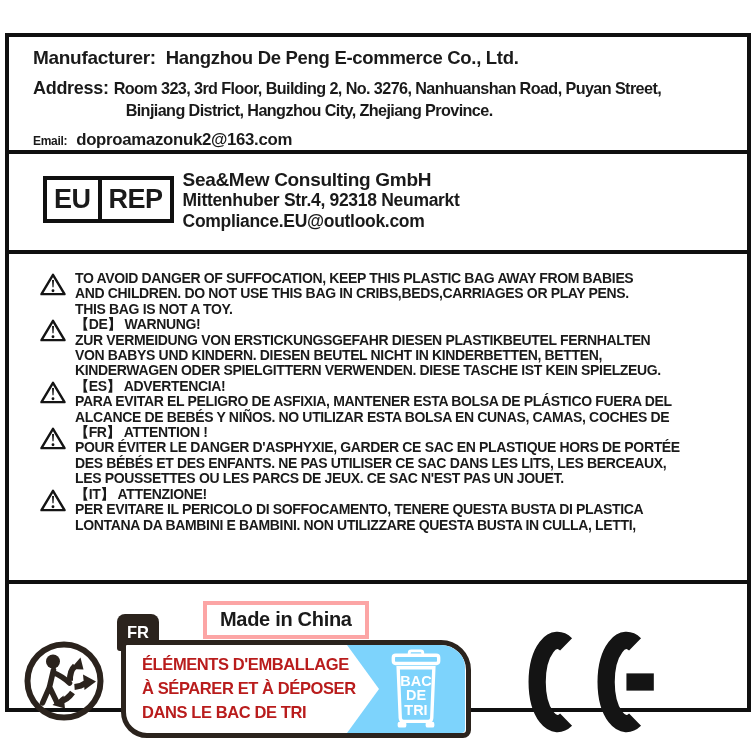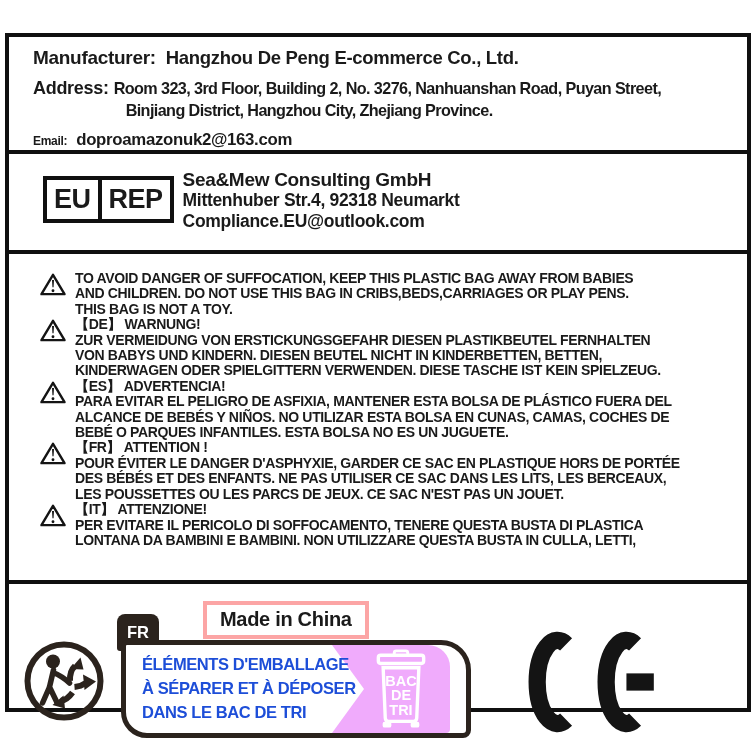--- a/index.html
+++ b/index.html
@@ -56,26 +56,26 @@
     position:absolute;left:108px;top:18px;width:42px;height:37px;
     background:#2b231d;border-radius:8px 8px 3px 3px;color:#fff;
     display:flex;align-items:center;justify-content:center;font-size:16.5px;
   }
   .banner{
     position:absolute;left:112px;top:44px;width:350px;height:98px;
     border:5px solid #2b231d;border-radius:6px 30px 8px 26px;
     box-sizing:border-box;background:#fff;overflow:hidden;
   }
   .banner-text{
-    position:absolute;left:16px;top:7px;color:#1d4ed8;
+    position:absolute;left:16px;top:7px;color:#b91c1c;
     font-size:16.5px;line-height:24px;letter-spacing:-0.4px;white-space:nowrap;
   }
   .banner-dark{
-    position:absolute;top:0;right:16px;width:118px;height:100%;
-    background:#f0abfc;border-radius:0 22px 4px 0;
+    position:absolute;top:0;right:1px;width:118px;height:100%;
+    background:#7dd3fc;border-radius:0 22px 4px 0;
   }
   .banner-chevron{
     position:absolute;left:0;top:0;width:32px;height:100%;background:#fff;
     -webkit-clip-path:polygon(0 0,100% 50%,0 100%);
     clip-path:polygon(0 0,100% 50%,0 100%);
   }
   .bin-svg{position:absolute;left:38px;top:3px;}
   .bin-svg text{font-family:"Liberation Sans","DejaVu Sans",sans-serif;font-weight:700;}
   .triman{position:absolute;left:14px;top:44px;}
   .ce{position:absolute;left:516px;top:35px;}
@@ -153,21 +153,20 @@
         <svg viewBox="0 0 30 26" width="28" height="24">
             <path d="M15 3 L27.5 24 H2.5 Z" fill="none" stroke="#141414" stroke-width="2.6" stroke-linejoin="round"></path>
             <path d="M13.9 8.6 h2.2 l-.5 8 h-1.2 Z" fill="#141414"></path>
             <circle cx="15" cy="20.3" r="1.55" fill="#141414"></circle>
           </svg>
       </span>
       <span class="warn-text">
         <div>【ES】 ADVERTENCIA!</div>
         <div>PARA EVITAR EL PELIGRO DE ASFIXIA, MANTENER ESTA BOLSA DE PLÁSTICO FUERA DEL</div>
         <div>ALCANCE DE BEBÉS Y NIÑOS. NO UTILIZAR ESTA BOLSA EN CUNAS, CAMAS, COCHES DE</div>
-        <div>BEBÉ O PARQUES INFANTILES. ESTA BOLSA NO ES UN JUGUETE.</div>
       </span>
     </div>
 
     <div class="warn">
       <span class="warn-icon">
         <svg viewBox="0 0 30 26" width="28" height="24">
             <path d="M15 3 L27.5 24 H2.5 Z" fill="none" stroke="#141414" stroke-width="2.6" stroke-linejoin="round"></path>
             <path d="M13.9 8.6 h2.2 l-.5 8 h-1.2 Z" fill="#141414"></path>
             <circle cx="15" cy="20.3" r="1.55" fill="#141414"></circle>
           </svg>

